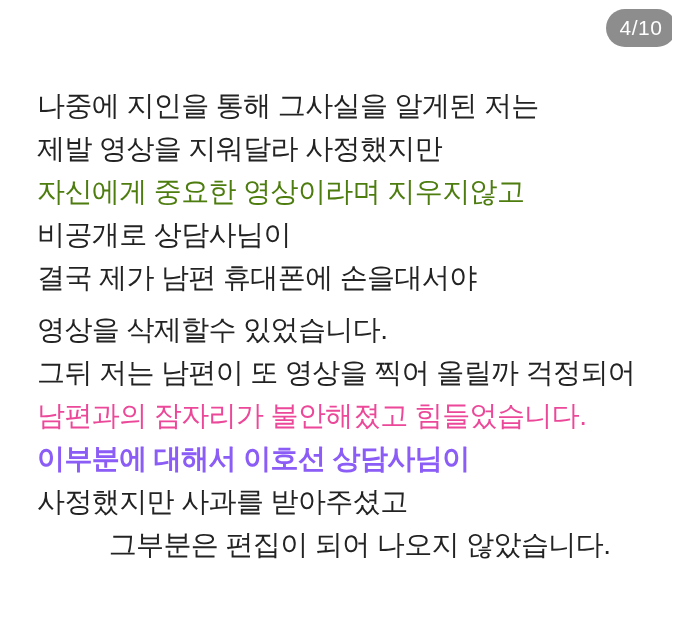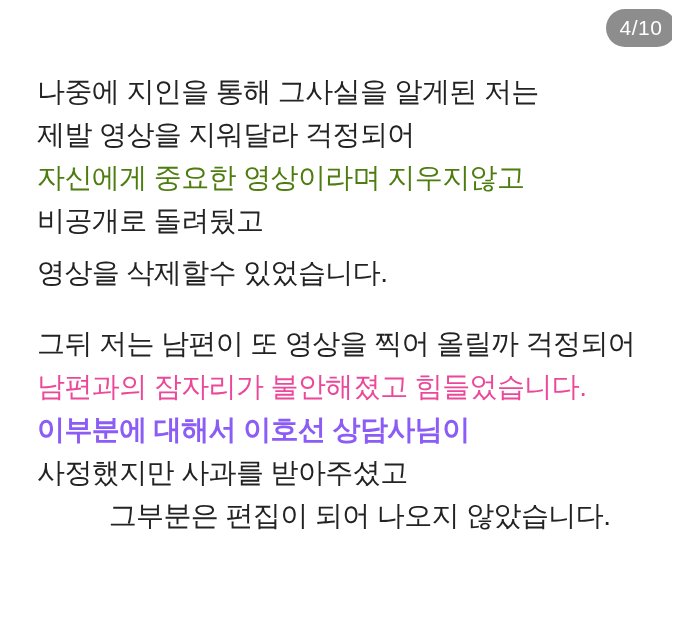--- a/index.html
+++ b/index.html
@@ -26,21 +26,21 @@
     align-items: center;
     justify-content: center;
     font-size: 21px;
     font-weight: 400;
     letter-spacing: 0.5px;
     user-select: none;
   }
   .textblock {
     position: absolute;
     left: 37px;
-    top: 70px;
+    top: 84px;
     width: 645px;
   }
   .textblock p {
     margin: 0;
     font-size: 28px;
     line-height: 43px;
     font-weight: 400;
     letter-spacing: -0.6px;
     white-space: nowrap;
   }
@@ -49,24 +49,25 @@
 <body>
 
 <div class="screen" style="background: rgb(255, 255, 255);">
 
   <div class="badge" style="background: rgb(141, 141, 141); color: rgb(255, 255, 255);">
     <span>4/10</span>
   </div>
 
   <div class="textblock">
     <p style="color: rgb(35, 35, 35);">나중에 지인을 통해 그사실을 알게된 저는</p>
-    <p style="color: rgb(35, 35, 35);">제발 영상을 지워달라 걱정되어</p>
+    <p style="color: rgb(35, 35, 35);">제발 영상을 지워달라 사정했지만</p>
     <p style="color: #4d7c0f;">자신에게 중요한 영상이라며 지우지않고</p>
-    <p style="color: rgb(35, 35, 35);">비공개로 돌려뒀고</p>
+    <p style="color: rgb(35, 35, 35);">비공개로 상담사님이</p>
+    <p style="color: rgb(35, 35, 35);">결국 제가 남편 휴대폰에 손을대서야</p>
     <p style="color: rgb(35, 35, 35); margin-top: 9px;">영상을 삭제할수 있었습니다.</p>
-    <p style="color: rgb(35, 35, 35); margin-top: 28px;">그뒤 저는 남편이 또 영상을 찍어 올릴까 걱정되어</p>
+    <p style="color: rgb(35, 35, 35);">그뒤 저는 남편이 또 영상을 찍어 올릴까 걱정되어</p>
     <p style="color: #ec4899;">남편과의 잠자리가 불안해졌고 힘들었습니다.</p>
     <p style="color: #8b5cf6; font-weight: bold;">이부분에 대해서 이호선 상담사님이</p>
     <p style="color: rgb(35, 35, 35);">사정했지만 사과를 받아주셨고</p>
     <p style="color: rgb(35, 35, 35); text-align: center;">그부분은 편집이 되어 나오지 않았습니다.</p>
   </div>
 
 </div>
 
 </body></html>

